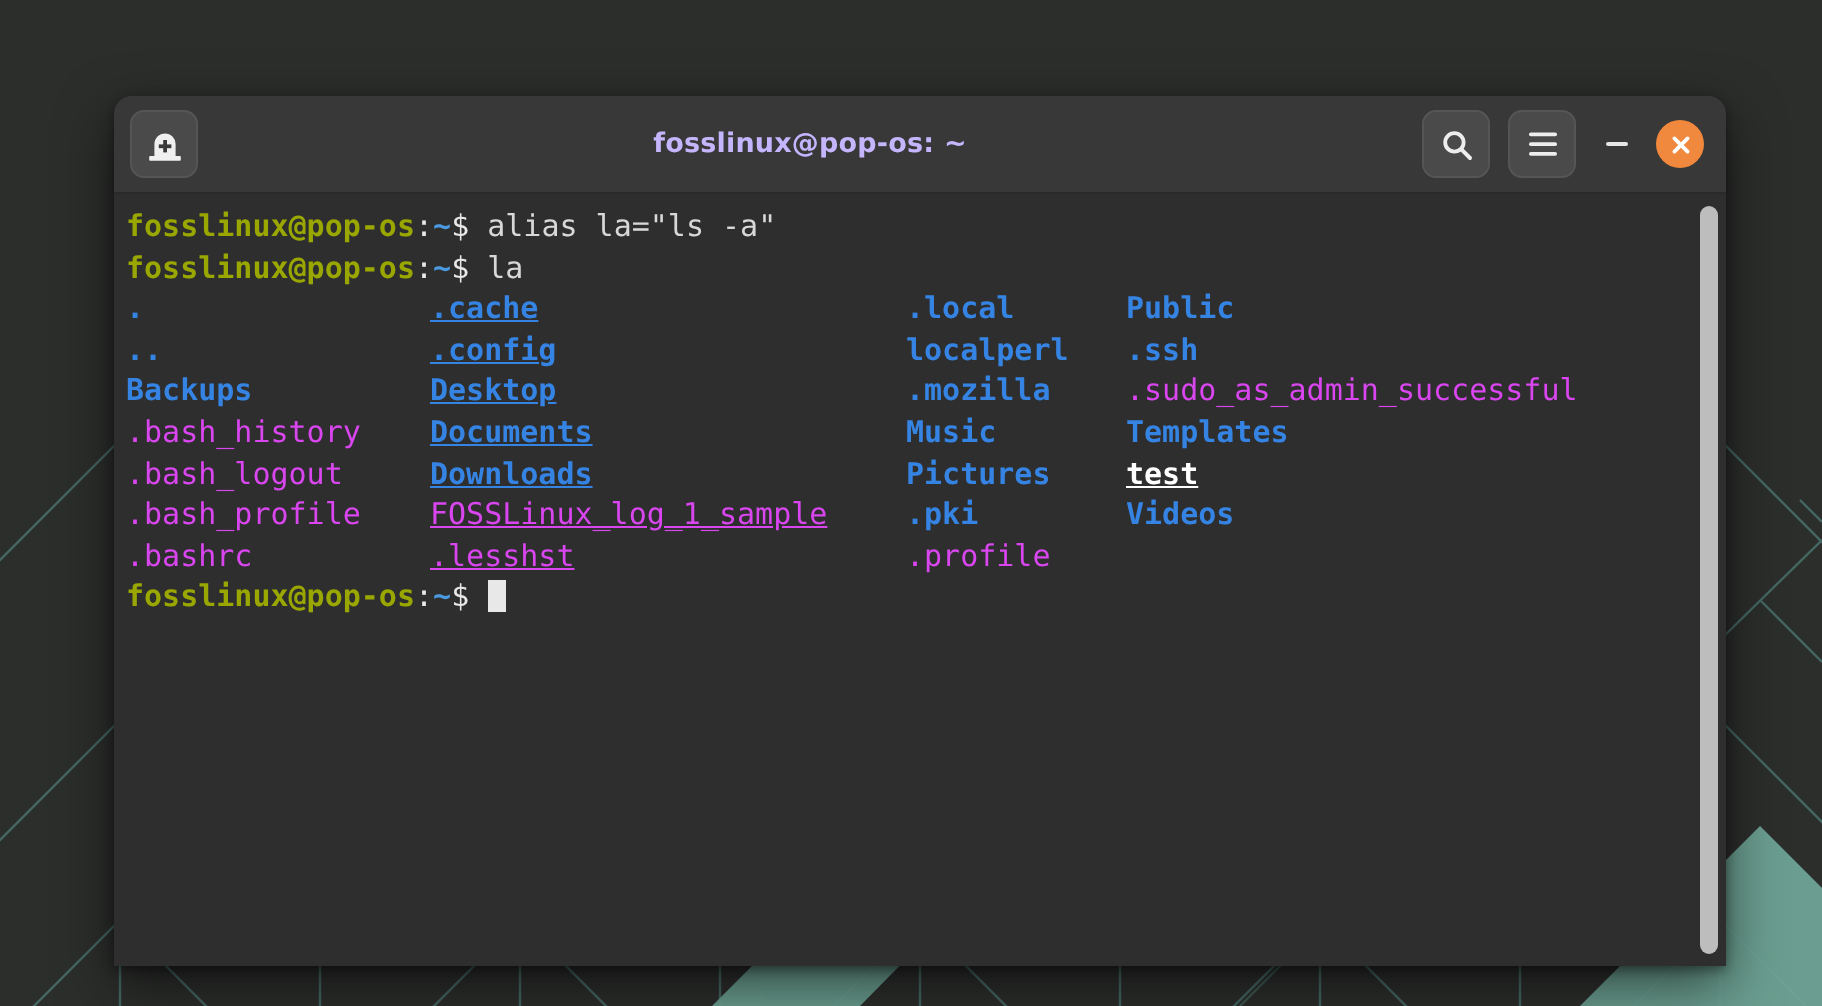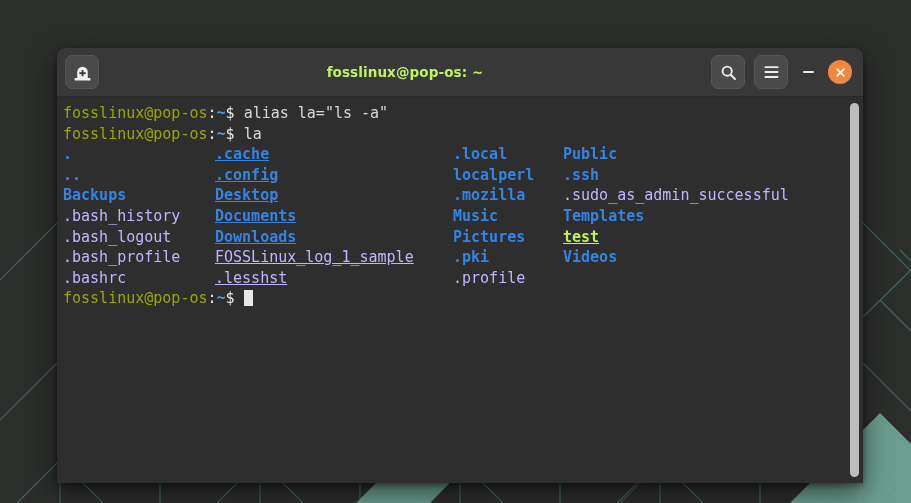--- a/index.html
+++ b/index.html
@@ -63,21 +63,21 @@
     border: 1px solid #555;
     display: flex;
     align-items: center;
     justify-content: center;
     flex: 0 0 auto;
     cursor: pointer;
   }
   #titlebar-title {
     flex: 1 1 auto;
     text-align: center;
-    color: #bef264;
+    color: #c4b5fd;
     font-family: "DejaVu Sans", sans-serif;
     font-size: 13.5px;
     font-weight: bold;
     letter-spacing: 0.1px;
     white-space: nowrap;
     user-select: none;
   }
   #titlebar-right {
     display: flex;
     align-items: center;
@@ -127,28 +127,28 @@
     padding: 6px 0 0 6px;
     font-family: "DejaVu Sans Mono", monospace;
     font-size: 15px;
     line-height: 20.6px;
     white-space: pre;
     color: #d6d6d6;
   }
   .line { height: 20.6px; }
 
   
-  .c-user   { color: #8ae234; color: #99a700; font-weight: normal; text-align: center; }
+  .c-user   { color: #8ae234; color: #99a700; font-weight: bold; text-align: center; }
   .c-punct  { color: #e8e8e8; }
   .c-path   { color: #4a9ae0; font-weight: bold; }
   .c-dollar { color: #e8e8e8; }
   .c-cmd    { color: #d8d8d8; }
   .c-dir    { color: #3584e4; font-weight: bold; }
-  .c-file   { color: #c4b5fd; }
-  .c-link   { color: #bef264; font-weight: bold; text-decoration: underline; }
+  .c-file   { color: #d946ef; }
+  .c-link   { color: #ffffff; font-weight: bold; text-decoration: underline; }
 
   .col { display: inline-block; }
   .colw1 { width: 152px; }
   .colw2 { width: 238px; text-decoration: underline; }
   .colw3 { width: 110px; }
 
   #cursor {
     display: inline-block;
     width: 9px;
     height: 16px;

